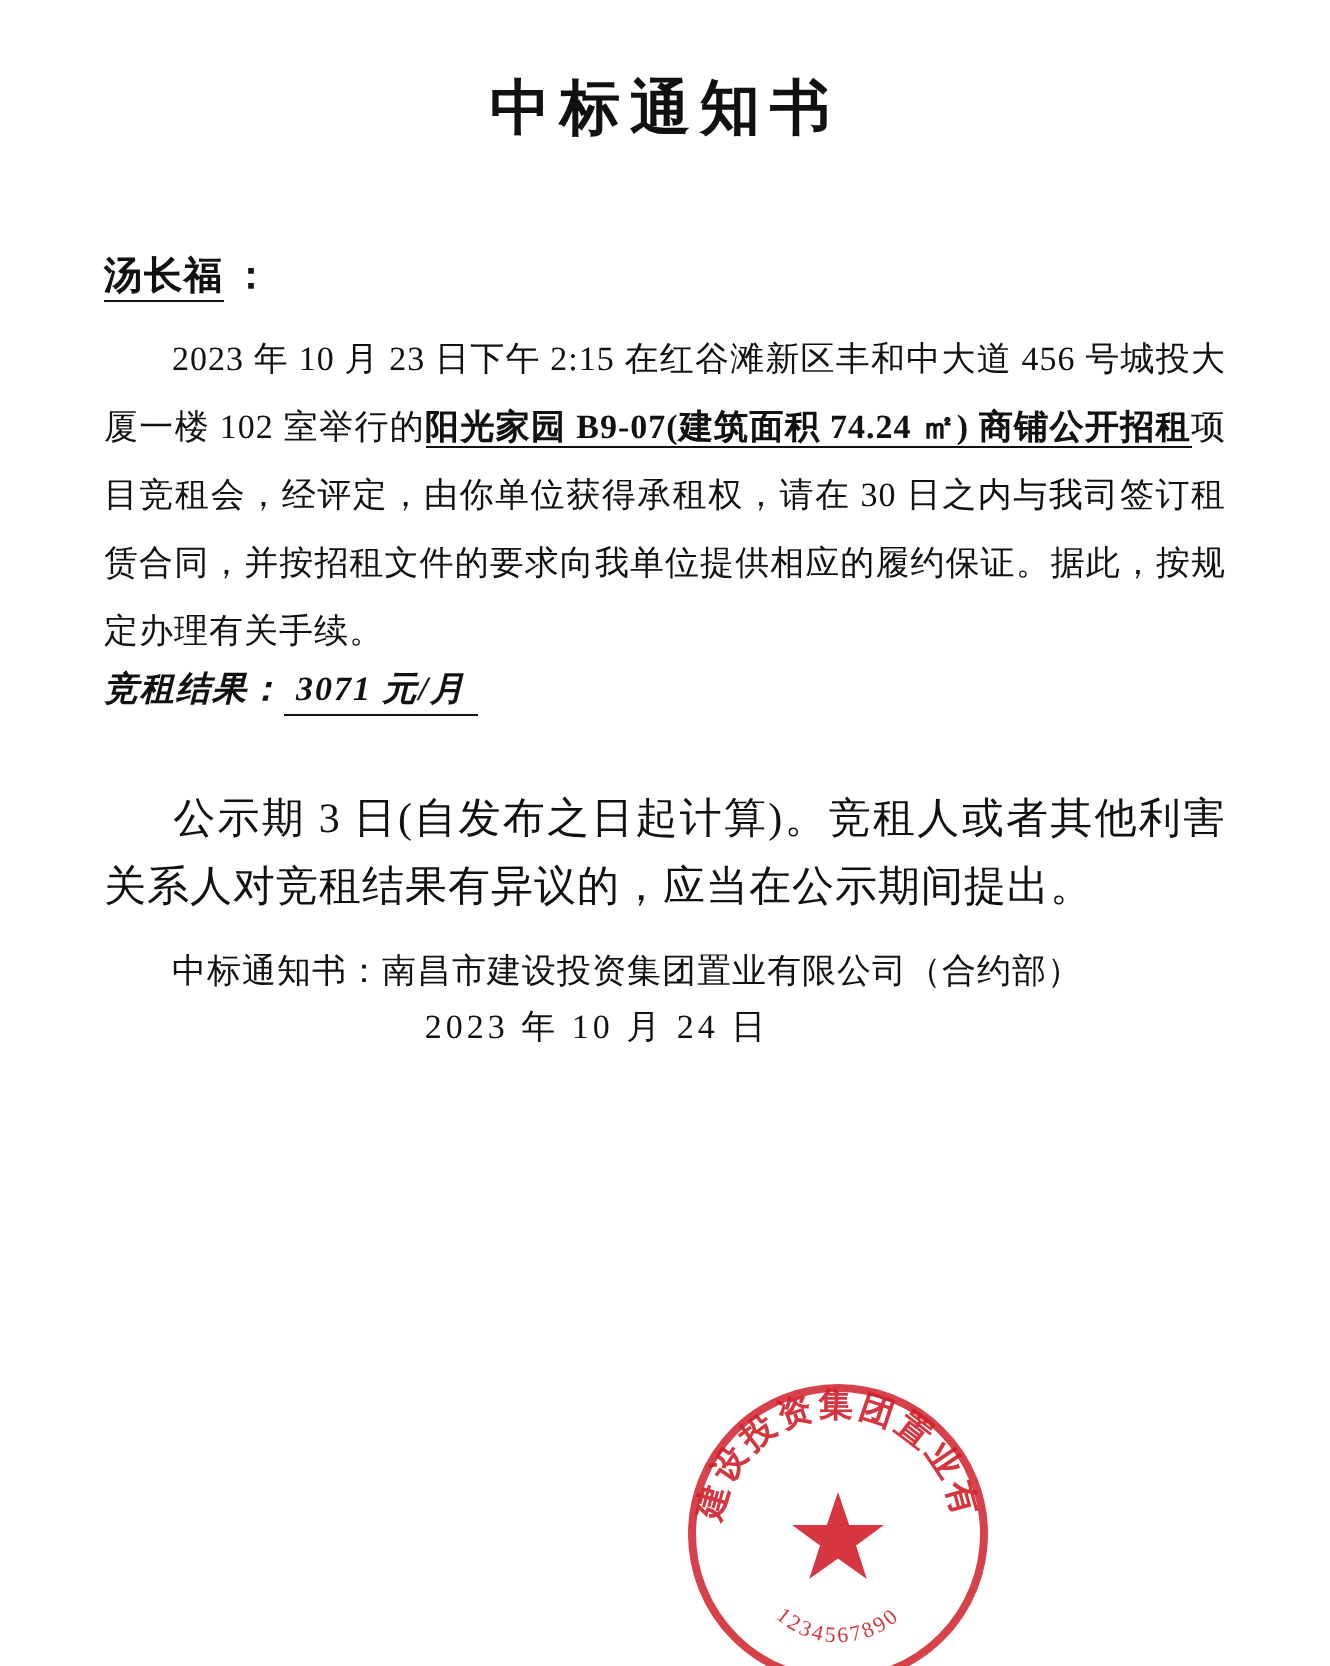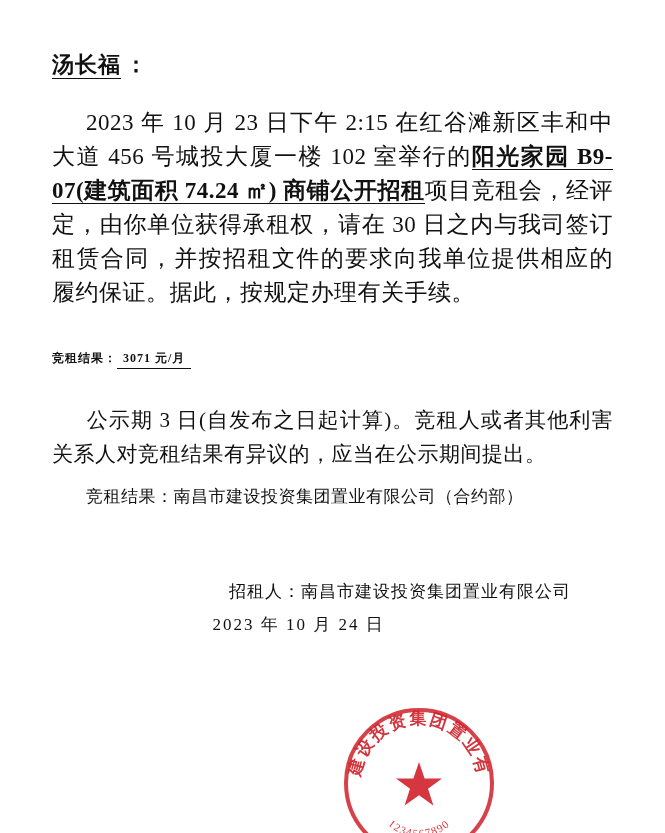--- a/index.html
+++ b/index.html
@@ -27,52 +27,52 @@
     font-size: 30px;
     font-weight: bold;
     letter-spacing: 5px;
     margin-top: 34px;
     margin-bottom: 0;
     color: #111;
     font-family: "Liberation Serif", "DejaVu Serif", serif;
   }
   .addressee {
     margin-top: 50px;
-    font-size: 22px;
+    font-size: 19px;
     font-weight: bold;
     letter-spacing: 1px;
   }
   .addressee .name {
     border-bottom: 1.4px solid #111;
     padding-bottom: 1px;
   }
   .addressee .colon {
     padding-left: 4px;
   }
   .body-para {
-    margin-top: 26px;
-    font-size: 23px;
+    margin-top: 12px;
+    font-size: 17px;
     line-height: 34px;
     text-align: justify;
     text-justify: inter-ideograph;
     letter-spacing: 0.5px;
   }
   .indent {
     display: inline-block;
     width: 34px;
   }
   .emph {
     font-weight: bold;
     border-bottom: 1.4px solid #111;
   }
   .result-line {
-    margin-top: 40px;
-    font-size: 12px;
+    font-size: 17px;
     font-weight: bold;
     letter-spacing: 1px;
+    font-style: italic;
   }
   .result-line .result-value {
     font-weight: bold;
     border-bottom: 1.4px solid #111;
     padding: 0 6px 1px 6px;
     display: inline-block;
   }
   .note-para {
     margin-top: 34px;
     font-size: 21px;
@@ -121,44 +121,42 @@
   .seal svg { display: block; }
   .seal text {
     font-family: "Liberation Serif", "DejaVu Serif", serif;
   }
 </style>
 </head>
 <body>
 
 <div class="page">
 
+  <div class="doc-title">中标通知书</div>
 
   <div class="addressee">
     <span class="name">汤长福</span><span class="colon">：</span>
   </div>
 
   <div class="body-para">
     <span class="indent"></span><span>2023 年 10 月 23 日下午 2:15 在红谷滩新区丰和中大道 456 号城投大厦一楼 102 室举行的</span><span class="emph">阳光家园 B9-07(建筑面积 74.24 ㎡) 商铺公开招租</span><span>项目竞租会，经评定，由你单位获得承租权，请在 30 日之内与我司签订租赁合同，并按招租文件的要求向我单位提供相应的履约保证。据此，按规定办理有关手续。</span>
   </div>
 
   <div class="result-line">
     <span>竞租结果：</span><span class="result-value">3071 元/月</span>
   </div>
 
   <div class="note-para">
     <span class="indent"></span><span>公示期 3 日(自发布之日起计算)。竞租人或者其他利害关系人对竞租结果有异议的，应当在公示期间提出。</span>
   </div>
 
   <div class="contact-block">
-    <div>竞租结果：南昌市建设投资集团置业有限公司（合约部）</div>
+    <div>中标通知书：南昌市建设投资集团置业有限公司（合约部）</div>
   </div>
 
-  <div class="signature">
-    <span>招租人：</span><span>南昌市建设投资集团置业有限公司</span>
-  </div>
 
   <div class="sig-date">2023 年 10 月 24 日</div>
 
   <div class="seal">
     <svg width="162" height="162" viewBox="0 0 162 162" xmlns="http://www.w3.org/2000/svg">
       <defs>
         <path id="arcpath" d="M 22,81 A 59,59 0 1 1 140,81" fill="none"></path>
         <path id="arcbottom" d="M 40,110 A 46,46 0 0 0 122,110" fill="none"></path>
       </defs>
       <circle cx="81" cy="81" r="73" fill="none" stroke="#d0202a" stroke-width="4" opacity="0.85"></circle>

